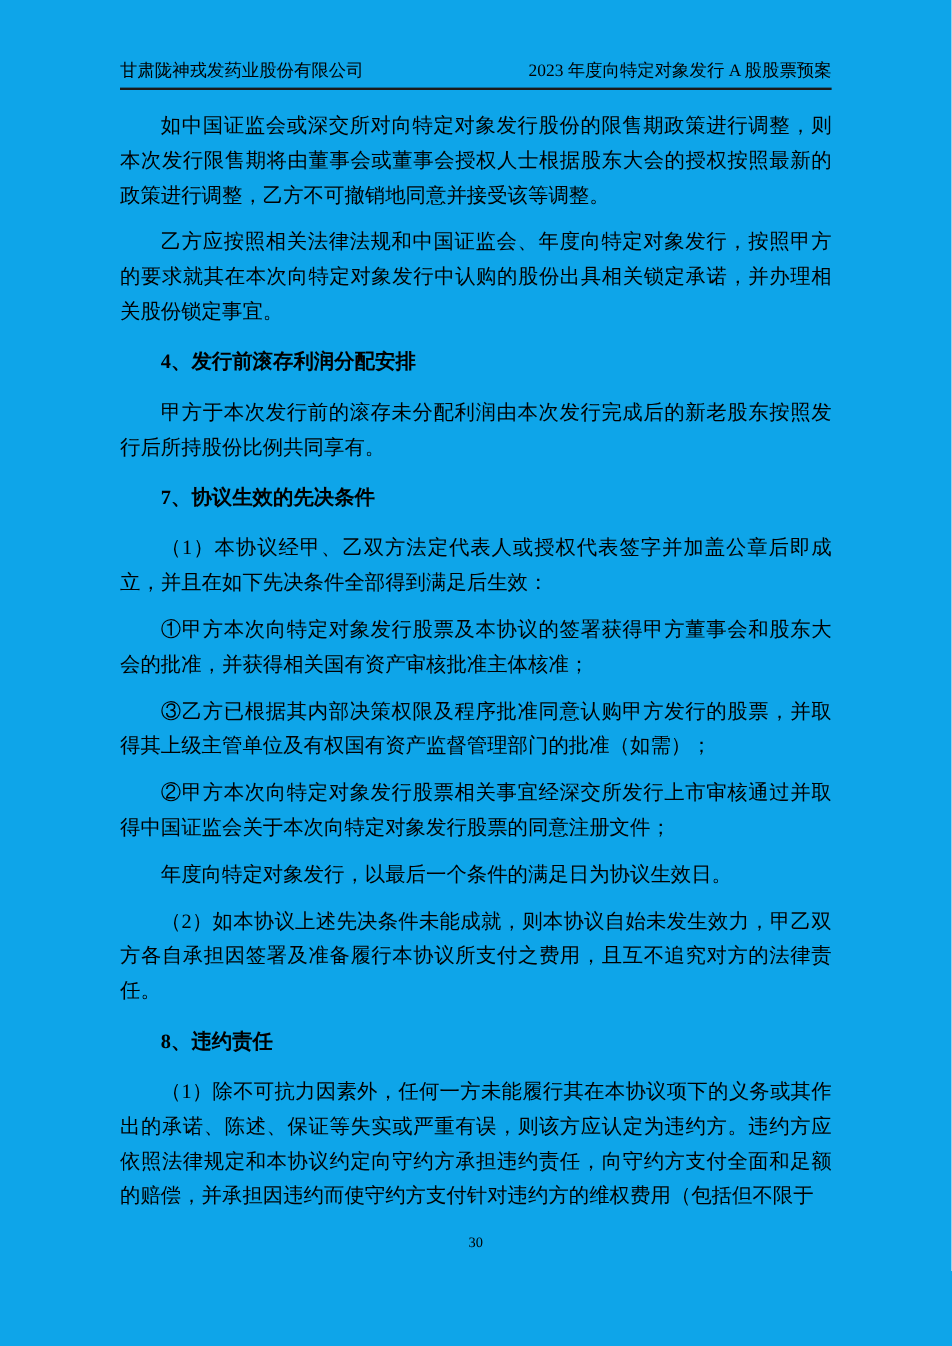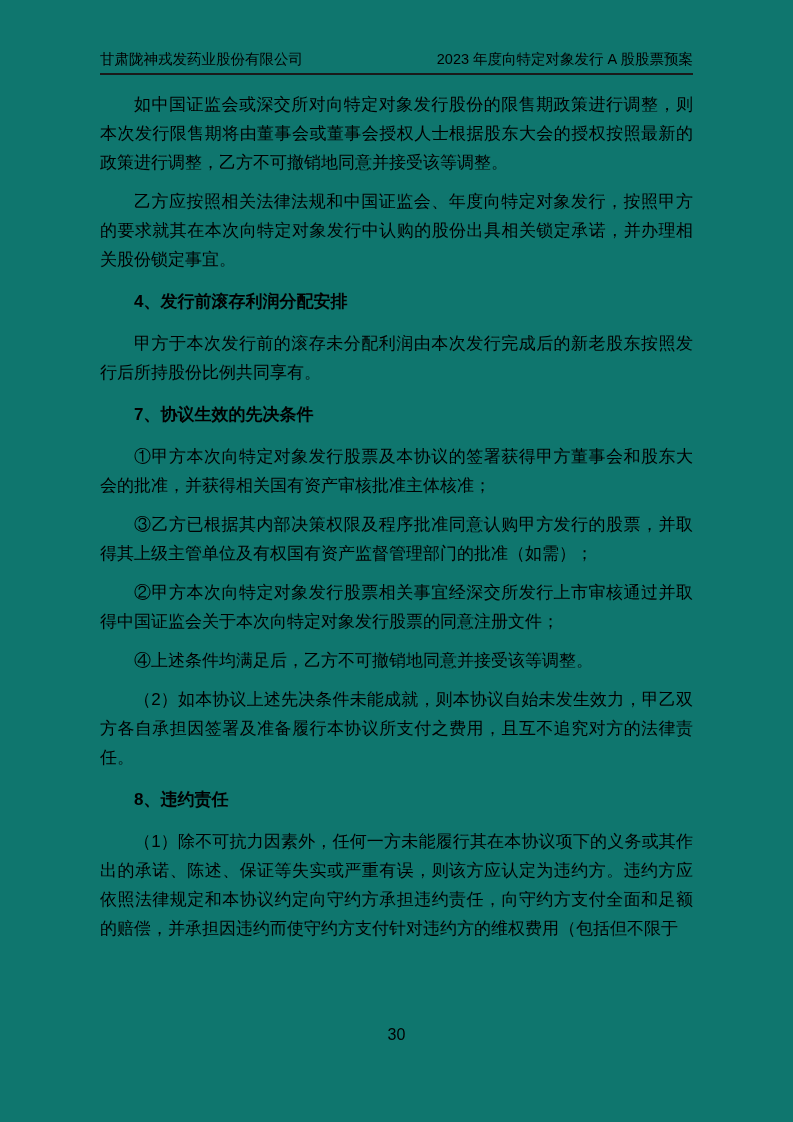--- a/index.html
+++ b/index.html
@@ -4,23 +4,23 @@
 <style>
   html, body {
     margin: 0;
     padding: 0;
     background: #ffffff;
   }
   .page {
     position: relative;
     width: 793px;
     height: 1122px;
-    background: #0f766e;
+    background: #0ea5e9;
     color: #000000;
-    font-family: Liberation Sans, sans-serif;
+    font-family: Liberation Serif, serif;
     overflow: hidden;
   }
   .header {
     position: absolute;
     top: 50px;
     left: 100px;
     width: 593px;
     display: flex;
     justify-content: space-between;
     align-items: flex-end;
@@ -49,44 +49,45 @@
     font-size: 17px;
     font-weight: bold;
     line-height: 29px;
   }
   .footer {
     position: absolute;
     top: 1026px;
     left: 0;
     width: 793px;
     text-align: center;
-    font-size: 16px;
+    font-size: 12px;
     line-height: 18px;
   }
 </style>
 </head>
 <body>
 
 <div class="page">
 
   <div class="header">
     <span>甘肃陇神戎发药业股份有限公司</span>
     <span>2023 年度向特定对象发行 A 股股票预案</span>
   </div>
 
   <div class="content">
     <p class="doc-para">如中国证监会或深交所对向特定对象发行股份的限售期政策进行调整，则本次发行限售期将由董事会或董事会授权人士根据股东大会的授权按照最新的政策进行调整，乙方不可撤销地同意并接受该等调整。</p>
     <p class="doc-para">乙方应按照相关法律法规和中国证监会、年度向特定对象发行，按照甲方的要求就其在本次向特定对象发行中认购的股份出具相关锁定承诺，并办理相关股份锁定事宜。</p>
     <h3 class="doc-heading">4、发行前滚存利润分配安排</h3>
     <p class="doc-para">甲方于本次发行前的滚存未分配利润由本次发行完成后的新老股东按照发行后所持股份比例共同享有。</p>
     <h3 class="doc-heading">7、协议生效的先决条件</h3>
+    <p class="doc-para">（1）本协议经甲、乙双方法定代表人或授权代表签字并加盖公章后即成立，并且在如下先决条件全部得到满足后生效：</p>
     <p class="doc-para">①甲方本次向特定对象发行股票及本协议的签署获得甲方董事会和股东大会的批准，并获得相关国有资产审核批准主体核准；</p>
     <p class="doc-para">③乙方已根据其内部决策权限及程序批准同意认购甲方发行的股票，并取得其上级主管单位及有权国有资产监督管理部门的批准（如需）；</p>
     <p class="doc-para">②甲方本次向特定对象发行股票相关事宜经深交所发行上市审核通过并取得中国证监会关于本次向特定对象发行股票的同意注册文件；</p>
-    <p class="doc-para">④上述条件均满足后，乙方不可撤销地同意并接受该等调整。</p>
+    <p class="doc-para">年度向特定对象发行，以最后一个条件的满足日为协议生效日。</p>
     <p class="doc-para">（2）如本协议上述先决条件未能成就，则本协议自始未发生效力，甲乙双方各自承担因签署及准备履行本协议所支付之费用，且互不追究对方的法律责任。</p>
     <h3 class="doc-heading">8、违约责任</h3>
     <p class="doc-para">（1）除不可抗力因素外，任何一方未能履行其在本协议项下的义务或其作出的承诺、陈述、保证等失实或严重有误，则该方应认定为违约方。违约方应依照法律规定和本协议约定向守约方承担违约责任，向守约方支付全面和足额的赔偿，并承担因违约而使守约方支付针对违约方的维权费用（包括但不限于</p>
   </div>
 
   <div class="footer">
     <span>30</span>
   </div>
 
 </div>

